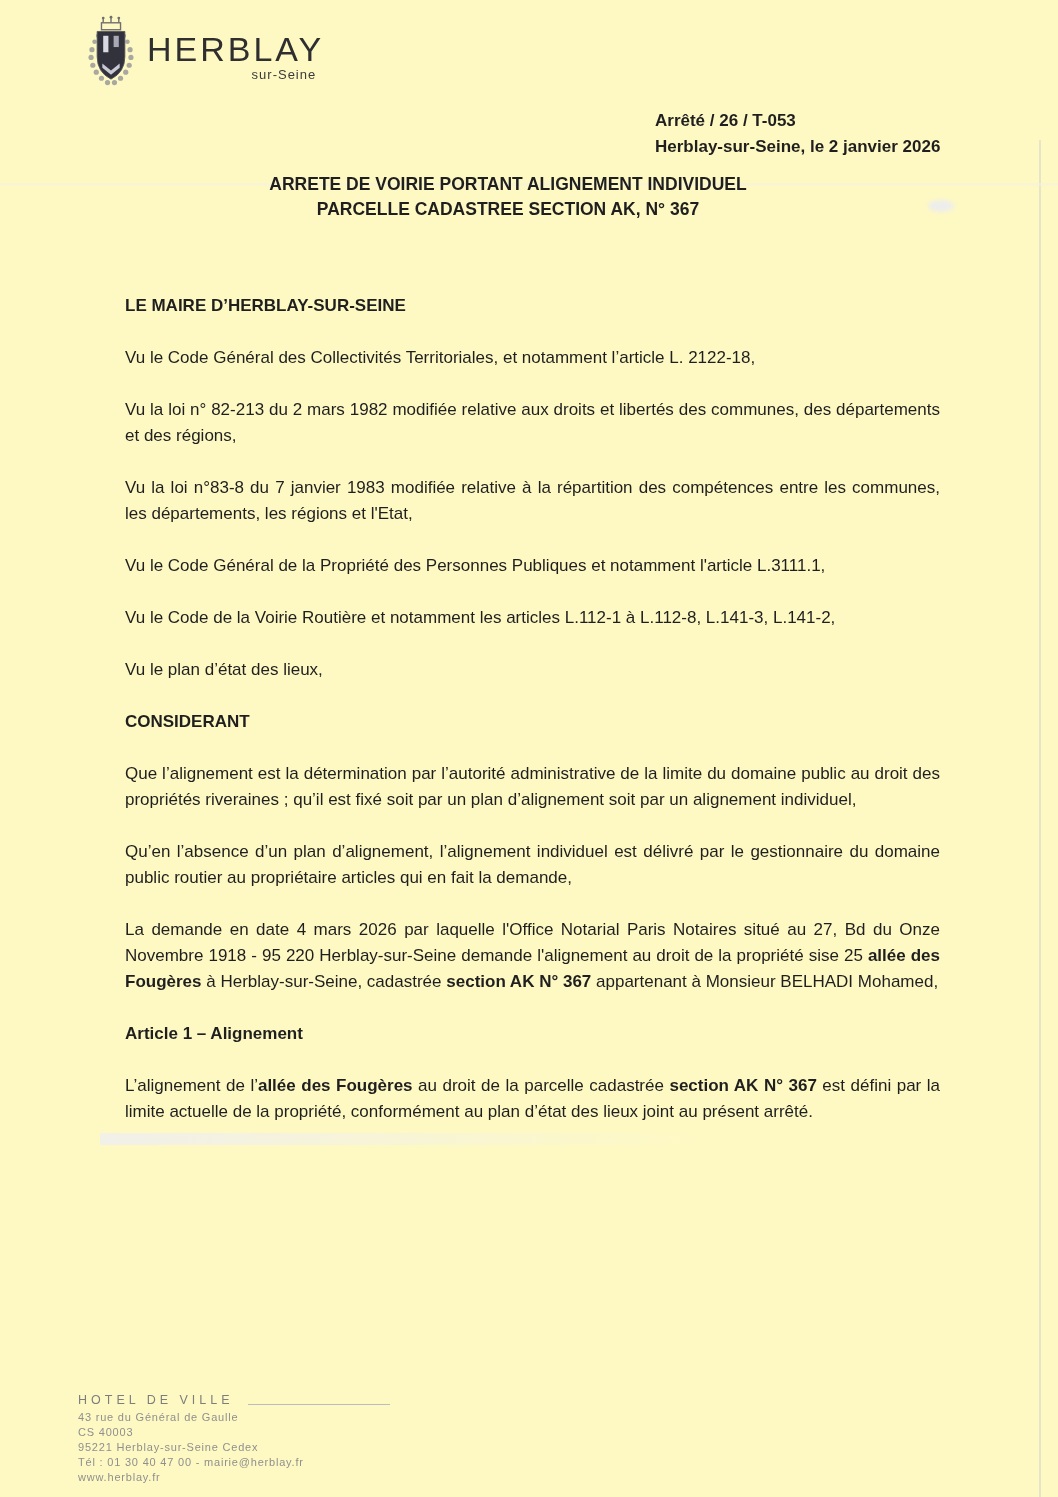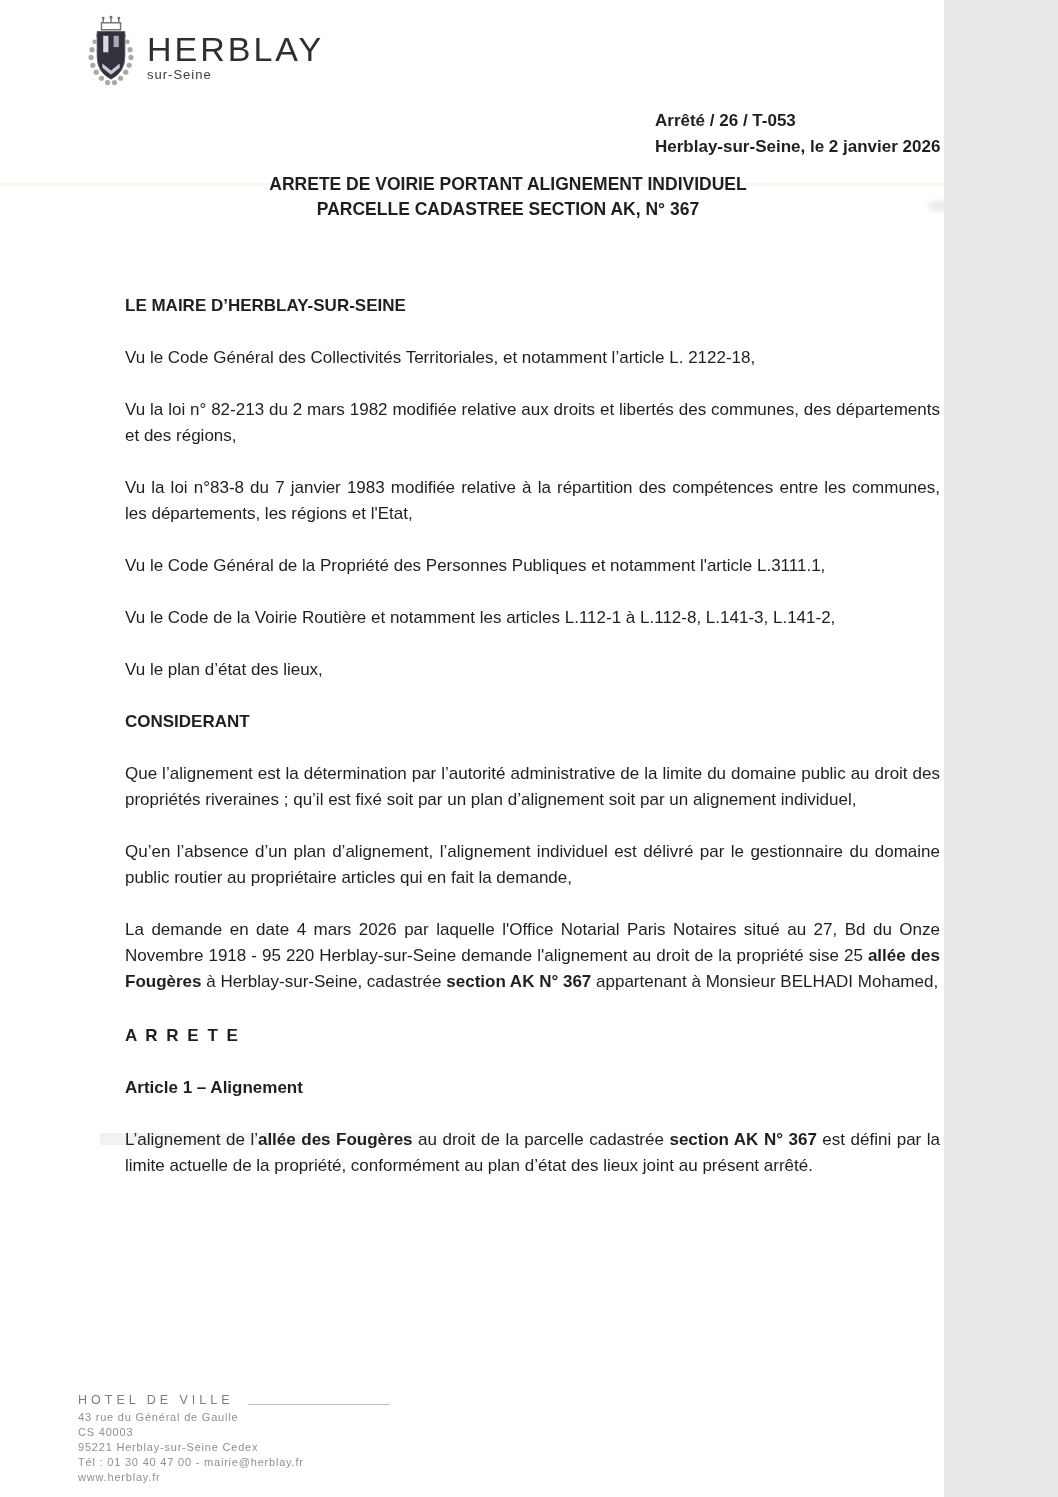--- a/index.html
+++ b/index.html
@@ -5,42 +5,42 @@
   :root{
     --text:#1f1f1f;
     --footer-text:#8f8f8f;
     --shield-dark:#32323c;
     --logo-text:#2f2f2f;
   }
   *{margin:0;padding:0;box-sizing:border-box;}
   html,body{background:#e8e8e8;}
   .page{
     position:relative;
-    width:944px;height:1497px;
-    background:#ffffff;
+    width:1058px;height:1497px;
+    background:#fef9c3;
     overflow:hidden;
     font-family:"Liberation Sans", sans-serif;
     color:var(--text);
   }
   
   .scan-edge{position:absolute;left:1039px;top:140px;width:2px;height:1357px;background:#d4d4d4;opacity:.55;}
   .scan-streak{position:absolute;left:0;top:183px;width:1058px;height:3px;background:#f3f0df;opacity:.5;}
   .scan-band{position:absolute;left:100px;top:1133px;width:600px;height:12px;background:linear-gradient(to right,#eeeef3,rgba(255,255,255,0));opacity:.8;}
   .scan-smudge{position:absolute;left:928px;top:200px;width:26px;height:12px;background:#ededed;border-radius:50%;filter:blur(2px);}
   
   .logo{position:absolute;left:85px;top:14px;display:flex;align-items:flex-start;}
   .crest{width:52px;height:80px;}
   .logo-text-wrap{margin-left:10px;margin-top:18px;}
   .logo-name{
     font-size:34px;letter-spacing:3px;font-weight:500;
     color:var(--logo-text);line-height:34px;
   }
   .logo-sub{
     font-size:13px;color:#3a3a3a;letter-spacing:1px;
-    text-align:left;margin-top:1px;padding-right:8px;
+    text-align:right;margin-top:1px;padding-right:8px;
   }
   
   .ref-block{position:absolute;left:655px;top:101px;font-weight:bold;font-size:17px;line-height:26px;margin-top:7px;}
   
   .doc-title{
     position:absolute;left:113px;top:172px;width:790px;
     text-align:center;font-weight:bold;font-size:17.5px;line-height:25px;
   }
   
   .body-col{
@@ -135,21 +135,20 @@
     <p>Vu le Code Général de la Propriété des Personnes Publiques et notamment l'article L.3111.1,</p>
     <p>Vu le Code de la Voirie Routière et notamment les articles L.112-1 à L.112-8, L.141-3, L.141-2,</p>
     <p>Vu le plan d’état des lieux,</p>
 
     <p class="h-bold">CONSIDERANT</p>
 
     <p><span>Que l’alignement est la détermination par l’autorité administrative de la limite du domaine public au droit des propriétés riveraines ; qu’il est fixé soit par un plan d’alignement soit par un alignement individuel,</span></p>
     <p><span>Qu’en l’absence d’un plan d’alignement, l’alignement individuel est délivré par le gestionnaire du domaine public routier au propriétaire articles qui en fait la demande,</span></p>
     <p><span>La demande en date 4 mars 2026 par laquelle l'Office Notarial Paris Notaires situé au 27, Bd du Onze Novembre 1918 - 95 220 Herblay-sur-Seine demande l'alignement au droit de la propriété sise 25 </span><span class="b">allée des Fougères</span><span> à Herblay-sur-Seine, cadastrée </span><span class="b">section AK N° 367</span><span> appartenant à Monsieur BELHADI Mohamed,</span></p>
 
-    <p class="h-bold arrete-heading">A R R E T E</p>
 
     <p class="h-bold article-heading">Article 1 – Alignement</p>
     <p><span>L’alignement de l’</span><span class="b">allée des Fougères</span><span> au droit de la parcelle cadastrée </span><span class="b">section AK N° 367</span><span> est défini par la limite actuelle de la propriété, conformément au plan d’état des lieux joint au présent arrêté.</span></p>
   </div>
 
   <div class="footer">
     <div class="footer-heading">
       <span>HOTEL DE VILLE</span>
       <span class="rule"></span>
     </div>

